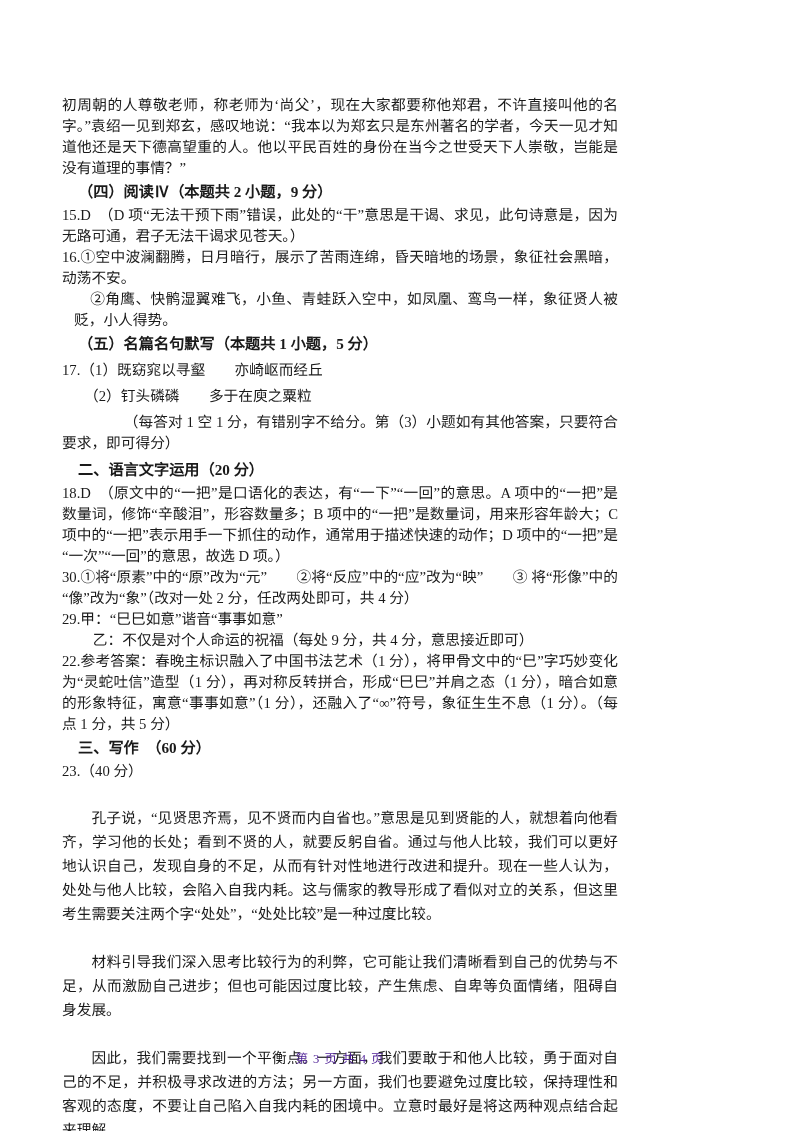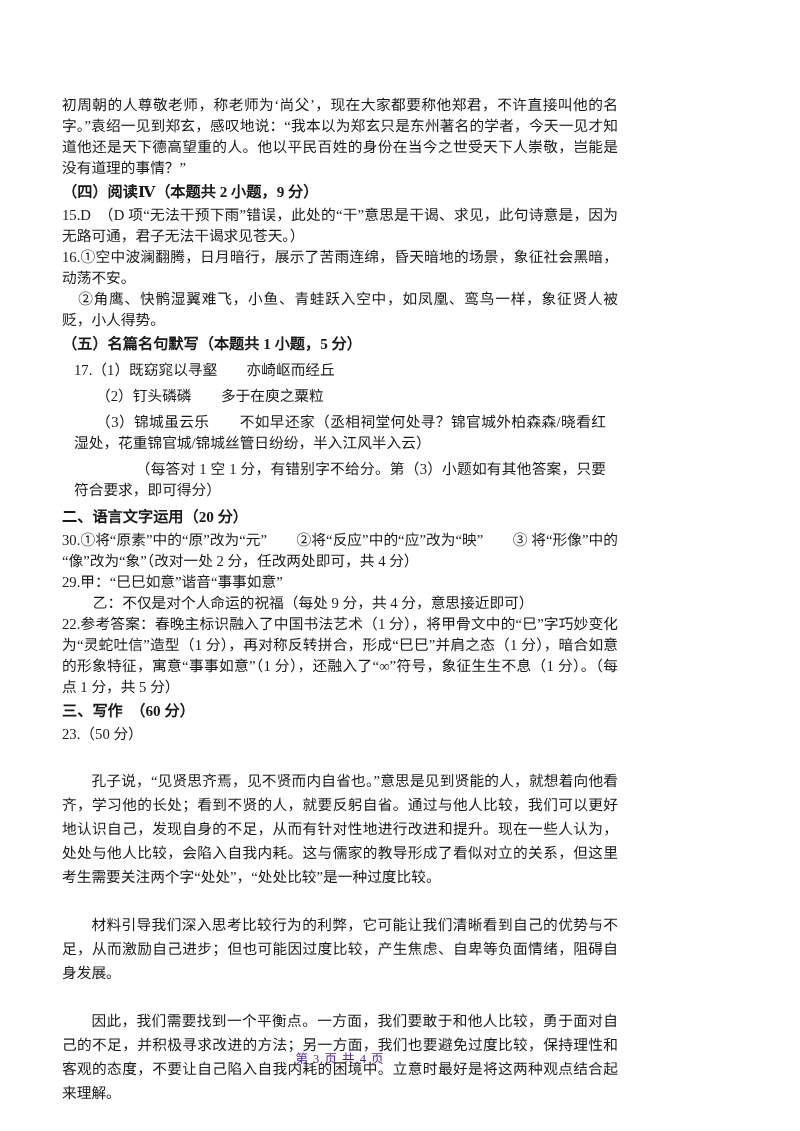--- a/index.html
+++ b/index.html
@@ -8,44 +8,45 @@
     background: #ffffff;
     font-family: "Liberation Serif", "DejaVu Serif", serif;
     color: #1a1a1a;
   }
   .page {
     position: relative;
     width: 680px; height: 1131px;
     overflow: hidden;
     background: #ffffff;
     box-sizing: border-box;
+    font-family: Liberation Serif, serif;
   }
   .content {
     position: absolute;
     top: 95px; left: 62px; right: 62px;
     text-align: justify;
   }
   .para {
     margin: 0;
     font-size: 14.7px;
     line-height: 21px;
     text-align: justify;
     word-break: break-all;
   }
   .para.heading {
     font-weight: 700;
     font-size: 15.2px;
     line-height: 22px;
-    margin: 2px 0;
+    margin: 2px 16px;
   }
-  .para.indent1  { text-indent: 1.1em; }
+  .para.indent1  { text-indent: 1.1em; margin-left: 12px; }
   .para.indent15 { text-indent: 1.5em; }
   .para.indent2  { text-indent: 2.1em; }
   .para.indent4  { text-indent: 4.2em; }
-  .para.spaced   { margin: 5px 12px; }
+  .para.spaced   { margin: 5px 0; }
   .para.essay {
     text-indent: 2em;
     line-height: 24px;
     margin: 24px 0;
   }
   .footer {
     position: absolute;
     left: 0; right: 0;
     top: 1048px;
     text-align: center;
@@ -60,27 +61,27 @@
 <div class="page">
   <div class="content">
       <p class="para">初周朝的人尊敬老师，称老师为‘尚父’，现在大家都要称他郑君，不许直接叫他的名字。”袁绍一见到郑玄，感叹地说：“我本以为郑玄只是东州著名的学者，今天一见才知道他还是天下德高望重的人。他以平民百姓的身份在当今之世受天下人崇敬，岂能是没有道理的事情？”</p>
       <p class="para heading">（四）阅读Ⅳ（本题共 2 小题，9 分）</p>
       <p class="para">15.D　（D 项“无法干预下雨”错误，此处的“干”意思是干谒、求见，此句诗意是，因为无路可通，君子无法干谒求见苍天。）</p>
       <p class="para">16.①空中波澜翻腾，日月暗行，展示了苦雨连绵，昏天暗地的场景，象征社会黑暗，动荡不安。</p>
       <p class="para indent1">②角鹰、快鹘湿翼难飞，小鱼、青蛙跃入空中，如凤凰、鸾鸟一样，象征贤人被贬，小人得势。</p>
       <p class="para heading">（五）名篇名句默写（本题共 1 小题，5 分）</p>
       <p class="para spaced">17.（1）既窈窕以寻壑　　亦崎岖而经丘</p>
       <p class="para spaced indent15">（2）钉头磷磷　　多于在庾之粟粒</p>
-      <p class="para spaced indent15">（3）锦城虽云乐　　不如早还家（丞相祠堂何处寻？锦官城外柏森森/晓看红湿处，花重锦官城/锦城丝管日纷纷，半入江风半入云）</p>
       <p class="para spaced indent4">（每答对 1 空 1 分，有错别字不给分。第（3）小题如有其他答案，只要符合要求，即可得分）</p>
       <p class="para heading">二、语言文字运用（20 分）</p>
+      <p class="para">18.D　（原文中的“一把”是口语化的表达，有“一下”“一回”的意思。A 项中的“一把”是数量词，修饰“辛酸泪”，形容数量多；B 项中的“一把”是数量词，用来形容年龄大；C 项中的“一把”表示用手一下抓住的动作，通常用于描述快速的动作；D 项中的“一把”是“一次”“一回”的意思，故选 D 项。）</p>
       <p class="para">30.①将“原素”中的“原”改为“元”　　②将“反应”中的“应”改为“映”　　③ 将“形像”中的“像”改为“象”（改对一处 2 分，任改两处即可，共 4 分）</p>
       <p class="para">29.甲：“巳巳如意”谐音“事事如意”</p>
       <p class="para indent2">乙：不仅是对个人命运的祝福（每处 9 分，共 4 分，意思接近即可）</p>
       <p class="para">22.参考答案：春晚主标识融入了中国书法艺术（1 分），将甲骨文中的“巳”字巧妙变化为“灵蛇吐信”造型（1 分），再对称反转拼合，形成“巳巳”并肩之态（1 分），暗合如意的形象特征，寓意“事事如意”（1 分），还融入了“∞”符号，象征生生不息（1 分）。（每点 1 分，共 5 分）</p>
       <p class="para heading">三、写作　（60 分）</p>
-      <p class="para">23.（50 分）</p>
+      <p class="para">23.（40 分）</p>
       <p class="para essay">孔子说，“见贤思齐焉，见不贤而内自省也。”意思是见到贤能的人，就想着向他看齐，学习他的长处；看到不贤的人，就要反躬自省。通过与他人比较，我们可以更好地认识自己，发现自身的不足，从而有针对性地进行改进和提升。现在一些人认为，处处与他人比较，会陷入自我内耗。这与儒家的教导形成了看似对立的关系，但这里考生需要关注两个字“处处”，“处处比较”是一种过度比较。</p>
       <p class="para essay">材料引导我们深入思考比较行为的利弊，它可能让我们清晰看到自己的优势与不足，从而激励自己进步；但也可能因过度比较，产生焦虑、自卑等负面情绪，阻碍自身发展。</p>
       <p class="para essay">因此，我们需要找到一个平衡点。一方面，我们要敢于和他人比较，勇于面对自己的不足，并积极寻求改进的方法；另一方面，我们也要避免过度比较，保持理性和客观的态度，不要让自己陷入自我内耗的困境中。立意时最好是将这两种观点结合起来理解。</p>
     </div>
   <div class="footer">第 3 页 共 4 页</div>
 </div>
 
 </body></html>

